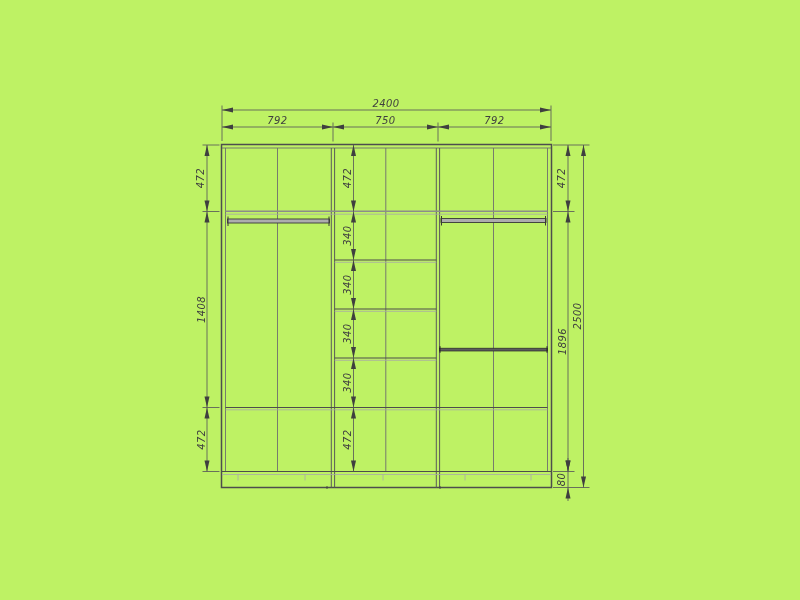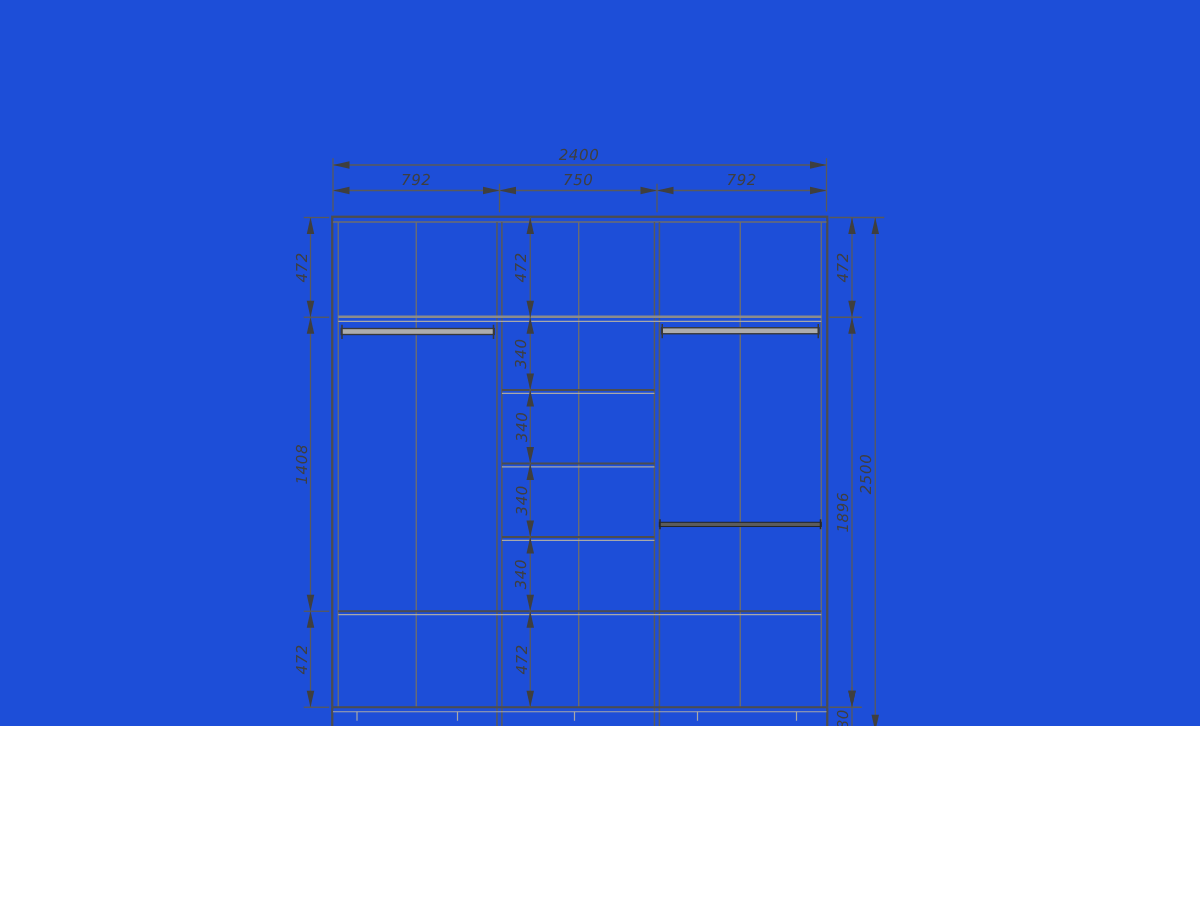--- a/index.html
+++ b/index.html
@@ -1,16 +1,16 @@
 <!DOCTYPE html>
 <html><head>
 <meta charset="utf-8">
 <style>
   html,body{margin:0;padding:0;background:#ffffff;}
-  .canvas{width:800px;height:484px;background:#1d4ed8;position:relative;overflow:hidden;}
+  .canvas{width:800px;height:600px;background:#bef264;position:relative;overflow:hidden;}
   svg{display:block;}
   .s-main{stroke:#4d4d4d;stroke-width:1.5;fill:none;}
   .s-part{stroke:#5a5a5a;stroke-width:1;fill:none;}
   .s-thin{stroke:#6e6e6e;stroke-width:0.9;fill:none;}
   .s-shelf{stroke:#4d4d4d;stroke-width:1.2;fill:none;}
   .s-gray{stroke:#8c8c8c;stroke-width:1.6;fill:none;}
   .s-light{stroke:#a8a8a8;stroke-width:0.8;fill:none;}
   .s-dim{stroke:#5a5a5a;stroke-width:0.85;fill:none;}
   .dim-text{font-family:"DejaVu Sans",sans-serif;font-style:italic;font-size:10px;
             fill:#3f3f3f;letter-spacing:0.4px;}

